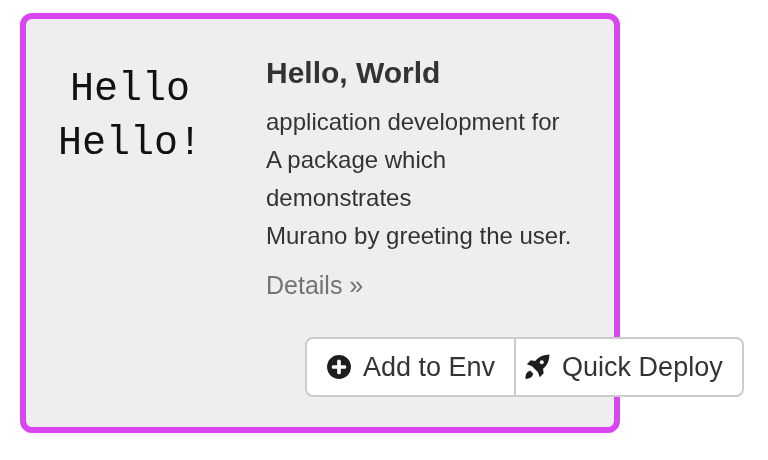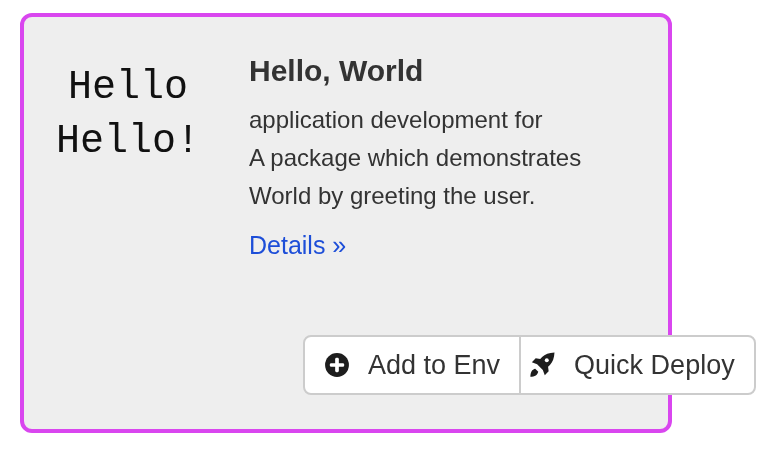--- a/index.html
+++ b/index.html
@@ -1,60 +1,60 @@
 <!DOCTYPE html>
 <html><head>
 <meta charset="utf-8">
 <style>
   * { margin:0; padding:0; box-sizing:border-box; }
   html,body { width:768px; height:460px; background:#ffffff; overflow:hidden;
               font-family:"Liberation Sans", sans-serif; }
 
   .card {
     position:absolute; left:20px; top:13px;
-    width:652px; height:420px;
+    width:600px; height:420px;
     background:#eeeeee;
-    border:4px solid #d946ef;
+    border:6px solid #d946ef;
     border-radius:12px;
   }
 
   .card-body { display:flex; padding:36px 40px 0 24px; }
 
   .logo {
     width:160px; flex:0 0 160px;
     padding-top:8px;
     font-family:"Liberation Mono", monospace;
     font-size:40px; line-height:54px;
     color:#111111;
     text-align:center;
     white-space:nowrap;
   }
 
-  .content { margin-left:41px; max-width:420px; }
+  .content { margin-left:56px; max-width:420px; }
 
   .title {
     font-size:30px; line-height:36px; font-weight:bold;
     color:#333333; margin-bottom:12px;
   }
 
   .desc { font-size:24px; line-height:38px; color:#333333; }
 
   .details-link {
     display:inline-block; margin-top:16px;
-    font-size:25px; color:#1d4ed8;
+    font-size:25px; color:#737373;
     text-decoration:none; cursor:pointer;text-align:center;
   }
 
   .btn-group {
     position:absolute; left:279px; top:318px;
     display:flex;
   }
 
   .btn {
-    display:flex; align-items:center; gap:18px;
+    display:flex; align-items:center; gap:11px;
     height:60px; padding:0 19px;
     background:#ffffff;
     border:2px solid #cccccc;
     font-family:"Liberation Sans", sans-serif;
     font-size:27px; color:#333333;
     cursor:pointer; white-space:nowrap;
   }
   .btn-left  { border-radius:8px 0 0 8px; }
   .btn-right { border-radius:0 8px 8px 0; margin-left:-2px;padding-left:7px; }
   .btn .icn { display:flex; align-items:center; }
@@ -68,21 +68,21 @@
     <div class="logo">
       <div>Hello</div>
       <div>Hello!</div>
     </div>
 
     <div class="content">
       <div class="title">Hello, World</div>
       <div class="desc">
         <div>application development for</div>
         <div>A package which demonstrates</div>
-        <div>World by greeting the user.</div>
+        <div>Murano by greeting the user.</div>
       </div>
       <a class="details-link">Details »</a>
     </div>
 
   </div>
 
   <div class="btn-group">
 
     <button class="btn btn-left">
       <span class="icn">

